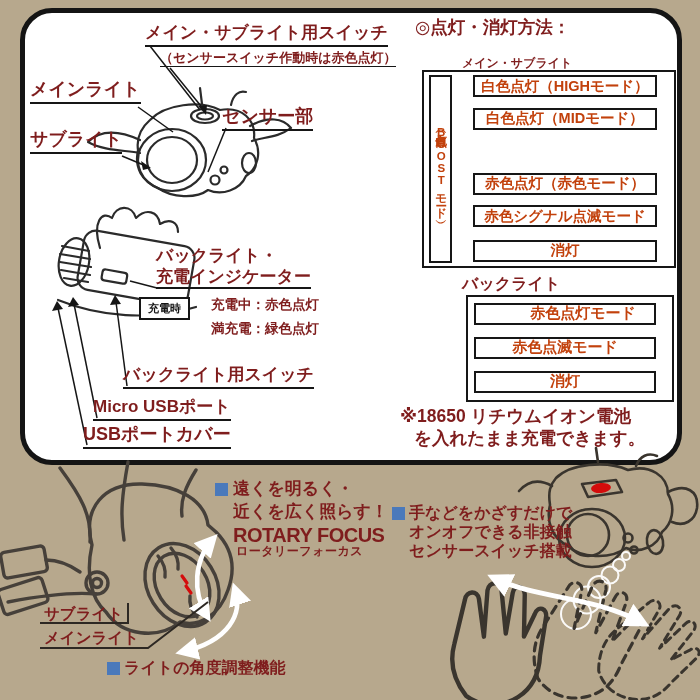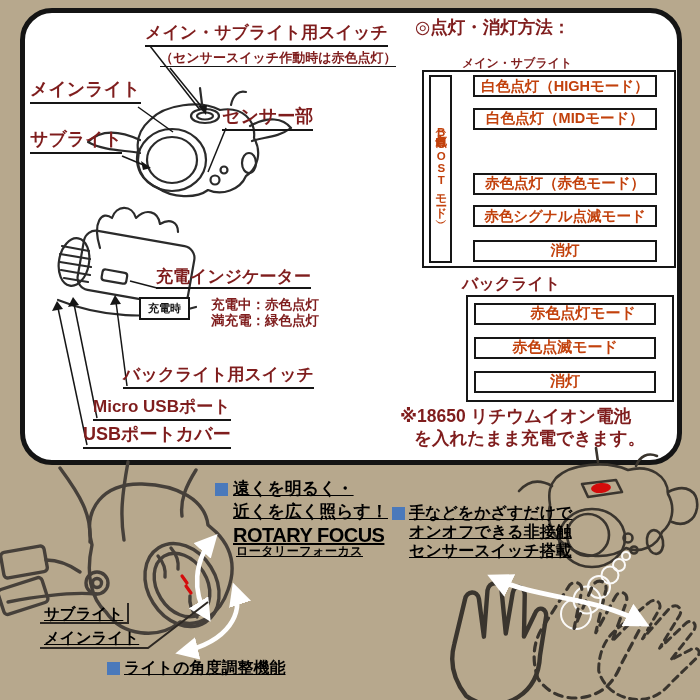--- a/index.html
+++ b/index.html
@@ -9,21 +9,21 @@
          border:5px solid #141414;border-radius:32px;box-sizing:border-box;}
   .art{position:absolute;left:0;top:0;width:700px;height:700px;pointer-events:none;}
   .lbl{position:absolute;color:#7f1d1d;font-weight:bold;white-space:nowrap;line-height:1.22;}
   .ul{border-bottom:2px solid #161616;padding-bottom:1px;}
   .ul-thin{border-bottom:1.5px solid #161616;padding-bottom:0px;}
   .fbox{position:absolute;border:2px solid #161616;background:#fff;display:flex;
         align-items:center;justify-content:center;font-weight:bold;color:#c2410c;
         white-space:nowrap;box-sizing:border-box;}
   .outer{position:absolute;border:2.5px solid #161616;background:#fff;box-sizing:border-box;}
   .vbox{writing-mode:vertical-rl;text-orientation:upright;letter-spacing:0px;line-height:1;}
-  .tan{position:absolute;color:#000000;font-weight:bold;white-space:nowrap;line-height:1.25;text-decoration:underline;}
+  .tan{position:absolute;color:#7f1d1d;font-weight:bold;white-space:nowrap;line-height:1.25;}
   .bullet{position:absolute;width:13px;height:13px;background:#4a79bb;}
   .badge{position:absolute;border:2.5px solid #161616;font-weight:bold;color:#161616;
          padding:2px 7px;background:#fff;}
 </style>
 </head>
 <body>
 
 <div class="page">
 
   <div class="panel"></div>
@@ -183,26 +183,26 @@
     </g>
   </svg>
 
   <div class="lbl ul" style="left:145px;top:23px;font-size:17px;">メイン・サブライト用スイッチ</div>
   <div class="lbl ul-thin" style="left:160px;top:50px;font-size:13px;">（センサースイッチ作動時は赤色点灯）</div>
   <div class="lbl ul" style="left:30px;top:79px;font-size:18px;">メインライト</div>
   <div class="lbl ul" style="left:30px;top:129px;font-size:18px;">サブライト</div>
   <div class="lbl ul" style="left:222px;top:106px;font-size:18px;">センサー部</div>
 
   <div class="lbl" style="left:156px;top:246px;font-size:17px;">
-    <br>
+    <span>バックライト・</span><br>
     <span class="ul">充電インジケーター</span>
   </div>
   <div class="badge" style="left:139px;top:297px;font-size:11px;">充電時</div>
   <div class="lbl" style="left:211px;top:297px;font-size:13.5px;">充電中：赤色点灯</div>
-  <div class="lbl" style="left:211px;top:313px;font-size:13.5px;text-align:center;">満充電：緑色点灯</div>
+  <div class="lbl" style="left:211px;top:321px;font-size:13.5px;text-align:center;">満充電：緑色点灯</div>
   <div class="lbl ul" style="left:123px;top:365px;font-size:17px;">バックライト用スイッチ</div>
   <div class="lbl ul" style="left:93px;top:397px;font-size:17px;">Micro USBポート</div>
   <div class="lbl ul" style="left:83px;top:424px;font-size:18px;">USBポートカバー</div>
 
   <div class="lbl" style="left:415px;top:17px;font-size:17.5px;">◎点灯・消灯方法：</div>
   <div class="lbl" style="left:462px;top:56px;font-size:12px;">メイン・サブライト</div>
 
   <div class="outer" style="left:422px;top:70px;width:254px;height:198px;"></div>
   <div class="fbox vbox" style="left:429px;top:75px;width:23px;height:188px;font-size:11.5px;">白色点灯（BOOSTモード）</div>
   <div class="fbox" style="left:473px;top:75px;width:184px;height:22px;font-size:14.5px;">白色点灯（HIGHモード）</div>

